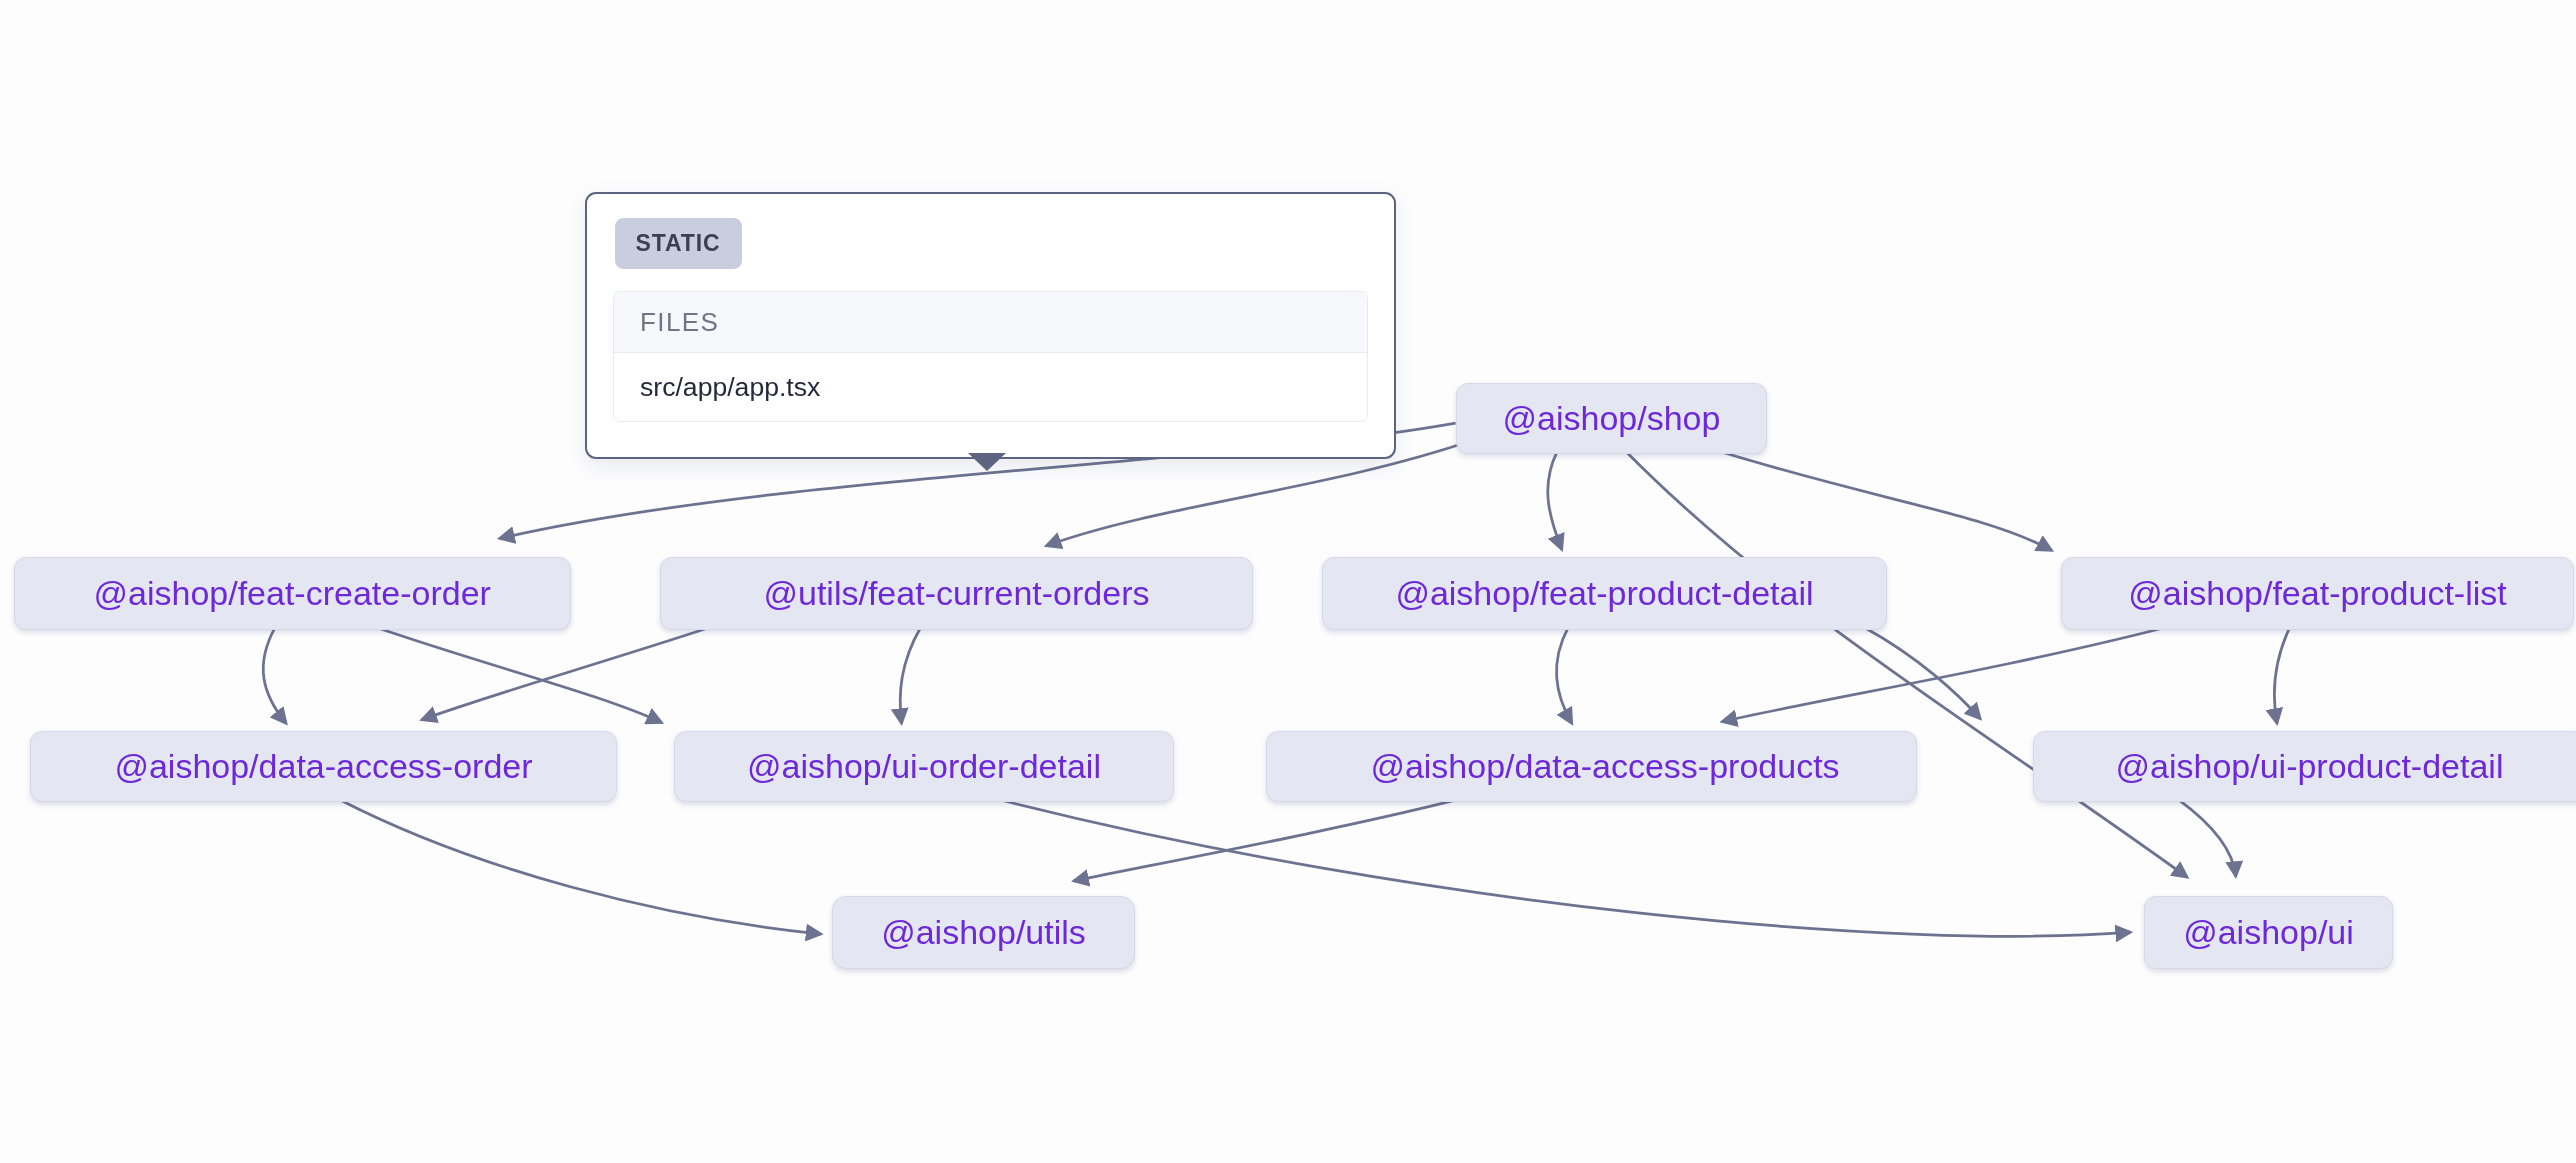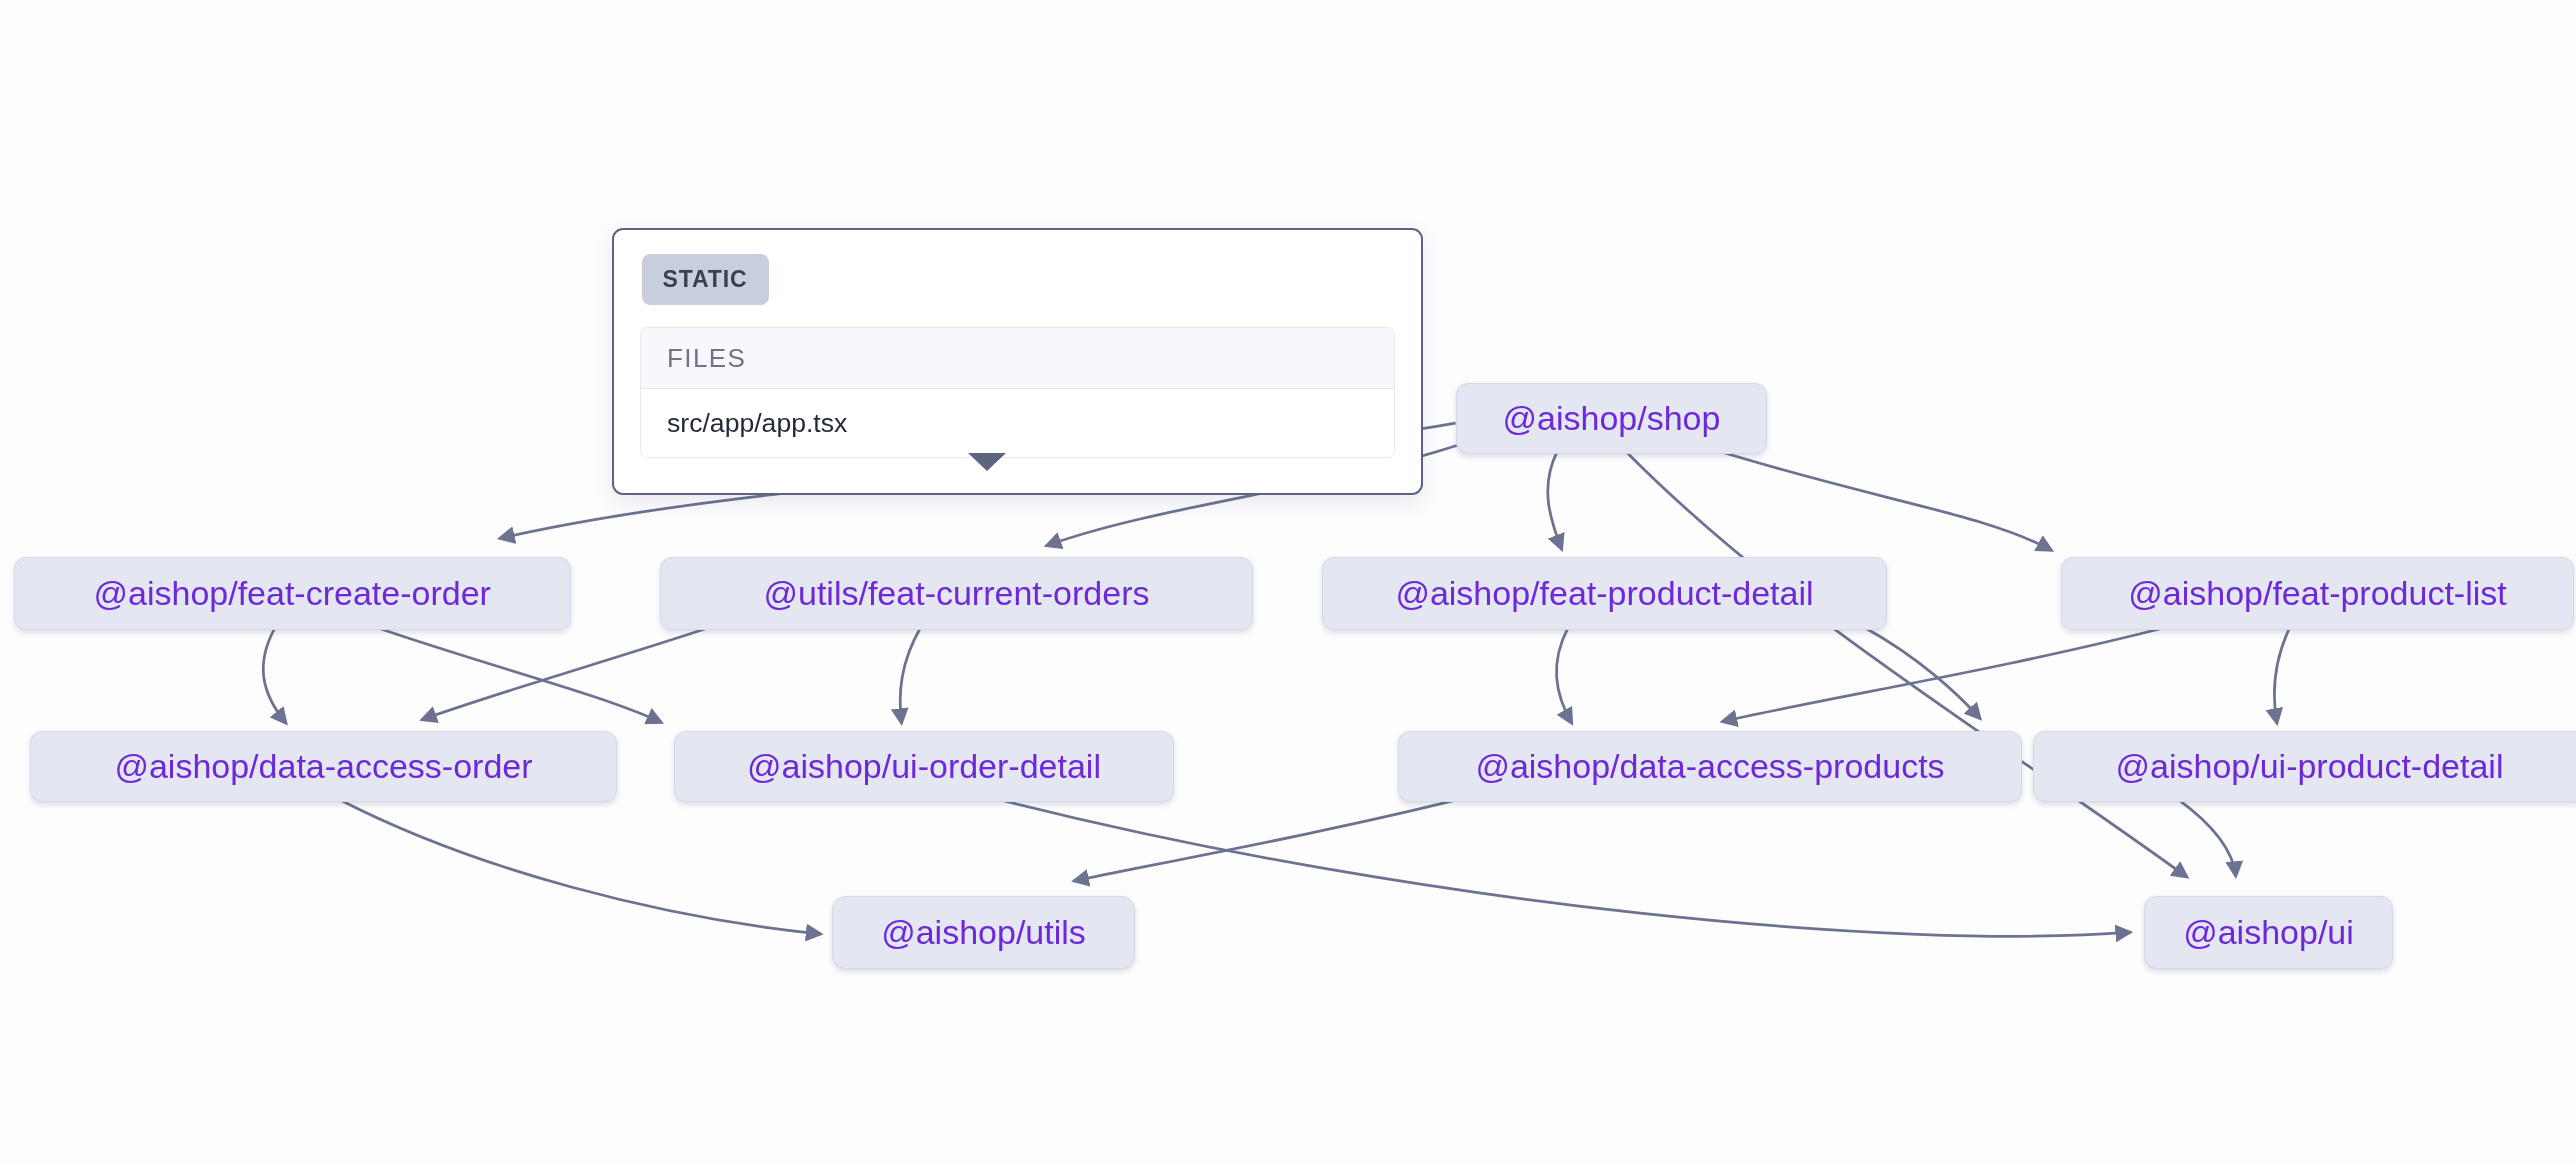--- a/index.html
+++ b/index.html
@@ -120,27 +120,27 @@
   </svg>
 
   <div id="node-layer">
       <div class="node" style="left: 1456px; top: 383px; width: 309px; height: 69px;">@aishop/shop</div>
       <div class="node" style="left: 13.7px; top: 557px; width: 555px; height: 71px;">@aishop/feat-create-order</div>
       <div class="node" style="left: 660px; top: 557px; width: 591px; height: 71px;">@utils/feat-current-orders</div>
       <div class="node" style="left: 1322px; top: 557px; width: 563px; height: 71px;">@aishop/feat-product-detail</div>
       <div class="node" style="left: 2061px; top: 557px; width: 511px; height: 71px;">@aishop/feat-product-list</div>
       <div class="node" style="left: 30px; top: 731px; width: 585px; height: 69px;">@aishop/data-access-order</div>
       <div class="node" style="left: 674px; top: 731px; width: 498px; height: 69px; text-align: right;">@aishop/ui-order-detail</div>
-      <div class="node" style="left: 1398px; top: 731px; width: 622px; height: 69px;">@aishop/data-access-products</div>
+      <div class="node" style="left: 1266px; top: 731px; width: 622px; height: 69px; padding-left: 27px;">@aishop/data-access-products</div>
       <div class="node" style="left: 2033px; top: 731px; width: 551px; height: 69px;">@aishop/ui-product-detail</div>
       <div class="node" style="left: 832px; top: 896px; width: 301px; height: 71px; border-radius: 14px;">@aishop/utils</div>
       <div class="node" style="left: 2144px; top: 896px; width: 247px; height: 71px;">@aishop/ui</div>
     </div>
 
-  <div class="tooltip" style="left:612px; top:192px; width:807px; height:263px;margin-top:36px;">
+  <div class="tooltip" style="left:585px; top:192px; width:807px; height:263px;">
     <div class="tooltip-head">
       <span class="badge">STATIC</span>
     </div>
     <div class="files-box">
       <div class="files-header">FILES</div>
       <div class="file-row">src/app/app.tsx</div>
     </div>
   </div>
   <div class="tooltip-pointer" style="left:968px; top:453px;"></div>
 

